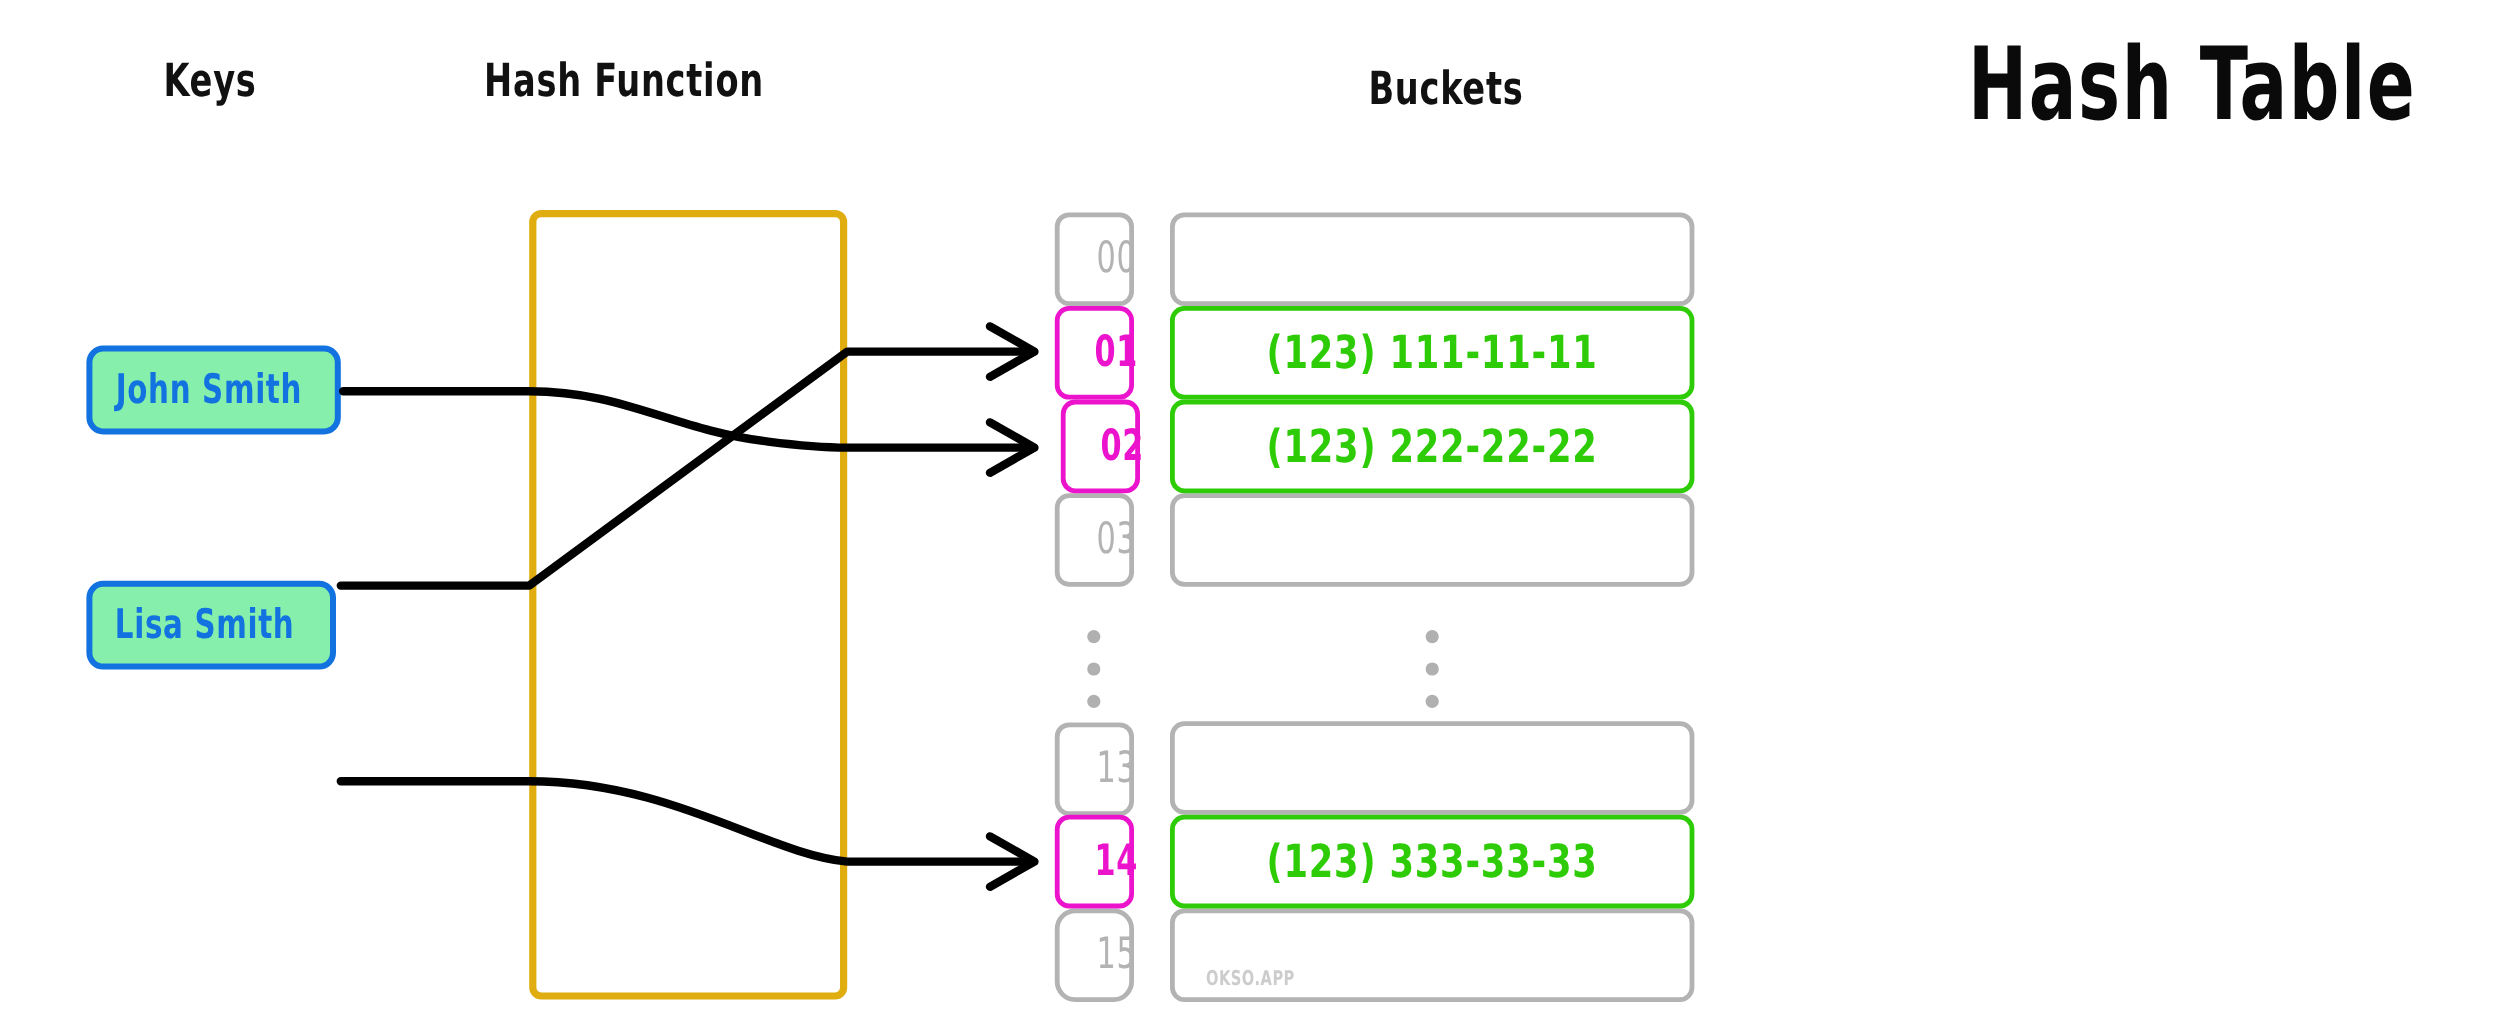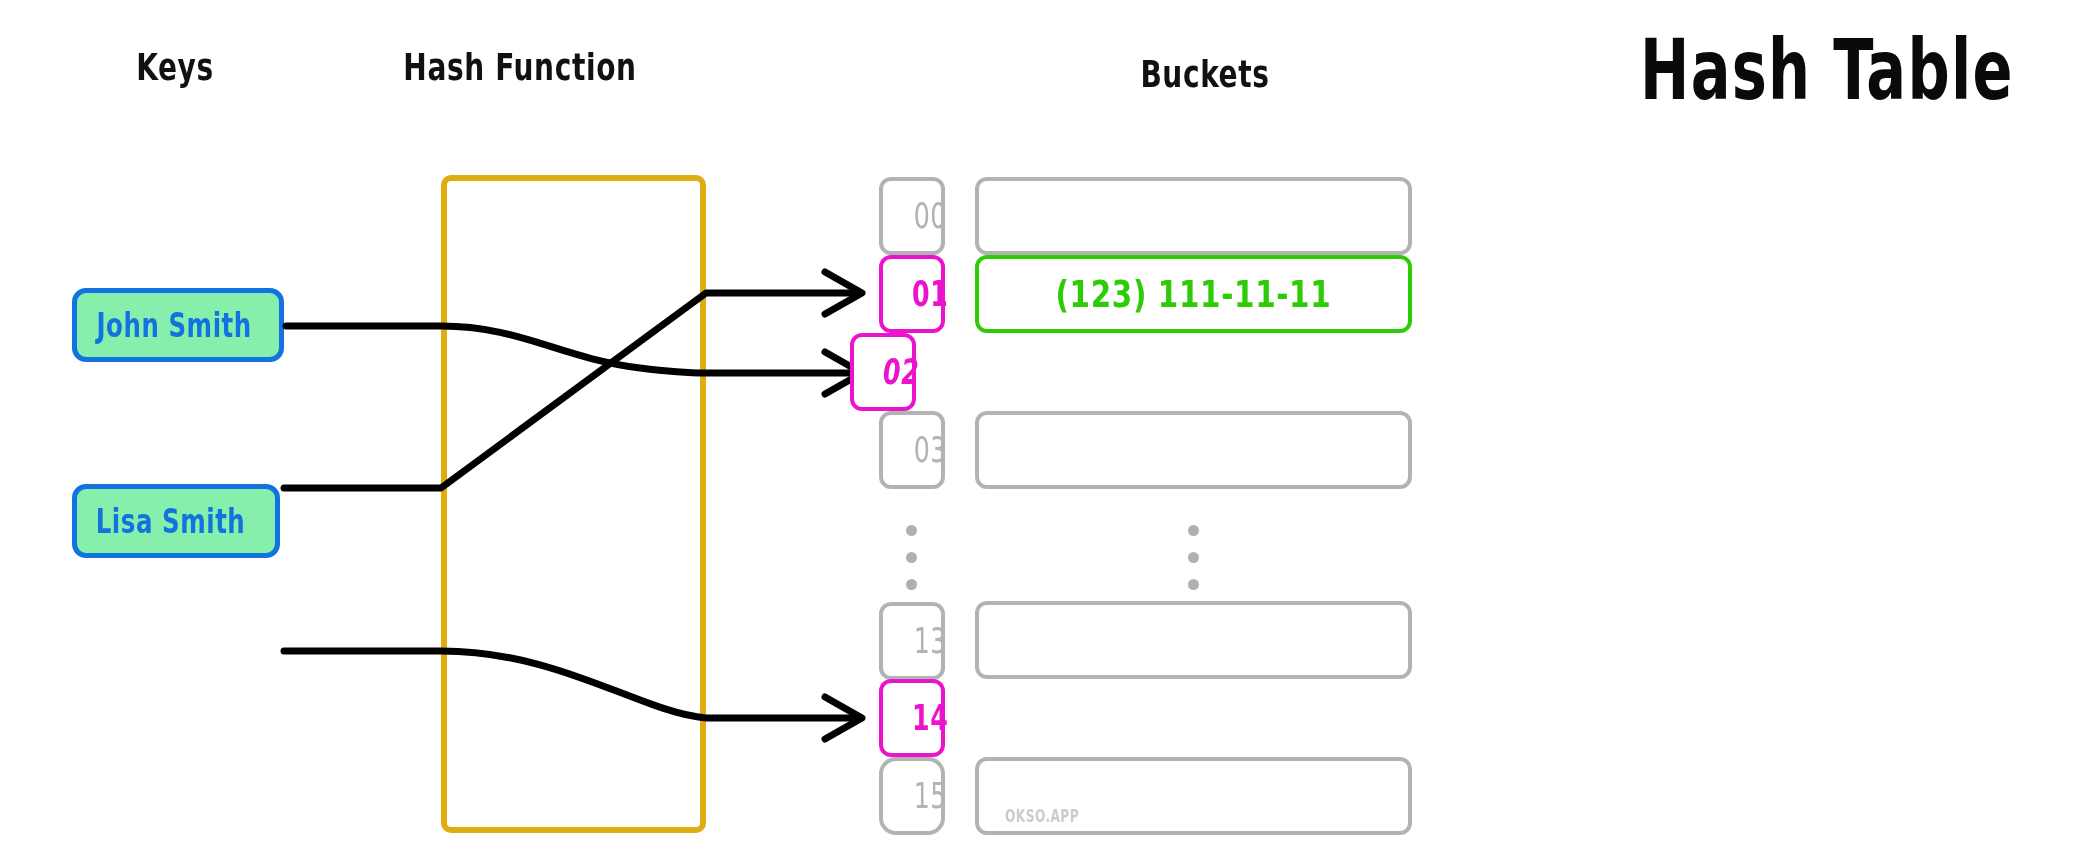--- a/index.html
+++ b/index.html
@@ -202,33 +202,36 @@
   </div>
 
   <div id="hash-box"></div>
 
   <div class="idx-cell" style="left:879px;  top:177px;">
     <span class="idx-label hand">00</span>
   </div>
   <div class="idx-cell hl" style="left:879px;  top:255px;">
     <span class="idx-label hand">01</span>
   </div>
-  <div class="idx-cell hl" style="left:850px;  top:333px;font-style:italic;">
+  <div class="idx-cell hl" style="left:884px;  top:333px;">
     <span class="idx-label hand">02</span>
   </div>
   <div class="idx-cell" style="left:879px;  top:411px;">
     <span class="idx-label hand">03</span>
   </div>
 
   <div class="val-cell" style="left:975px; top:177px;">
     <span class="val-label hand"></span>
   </div>
   <div class="val-cell filled" style="left:975px; top:255px;">
     <span class="val-label hand">(123) 111-11-11</span>
   </div>
+  <div class="val-cell filled" style="left:975px; top:333px;">
+    <span class="val-label hand">(123) 222-22-22</span>
+  </div>
   <div class="val-cell" style="left:975px; top:411px;">
     <span class="val-label hand"></span>
   </div>
 
   <div class="vdots" style="left:906px; top:525px;">
     <i></i>
       <i></i>
       <i></i>
   </div>
   <div class="vdots" style="left:1188px; top:525px;">
@@ -242,20 +245,23 @@
   </div>
   <div class="idx-cell hl" style="left:879px;  top:679px;">
     <span class="idx-label hand">14</span>
   </div>
   <div class="idx-cell" style="left:879px;  top:757px;border-radius:17px;">
     <span class="idx-label hand">15</span>
   </div>
 
   <div class="val-cell" style="left:975px; top:601px;">
     <span class="val-label hand"></span>
+  </div>
+  <div class="val-cell filled" style="left:975px; top:679px;">
+    <span class="val-label hand">(123) 333-33-33</span>
   </div>
   <div class="val-cell" style="left:975px; top:757px;">
     <span class="val-label hand"></span>
   </div>
 
   <svg id="wires" viewBox="0 0 2086 863">
 
     <path d="M 286 326 L 441 326 C 520 326 560 358 640 368 C 680 373 700 373 706 373 L 855 373" fill="none" stroke="#000000" stroke-width="7" stroke-linecap="round"></path>
 
     <path d="M 825 352 L 862 373 L 825 394" fill="none" stroke="#000000" stroke-width="7" stroke-linecap="round" stroke-linejoin="round"></path>

